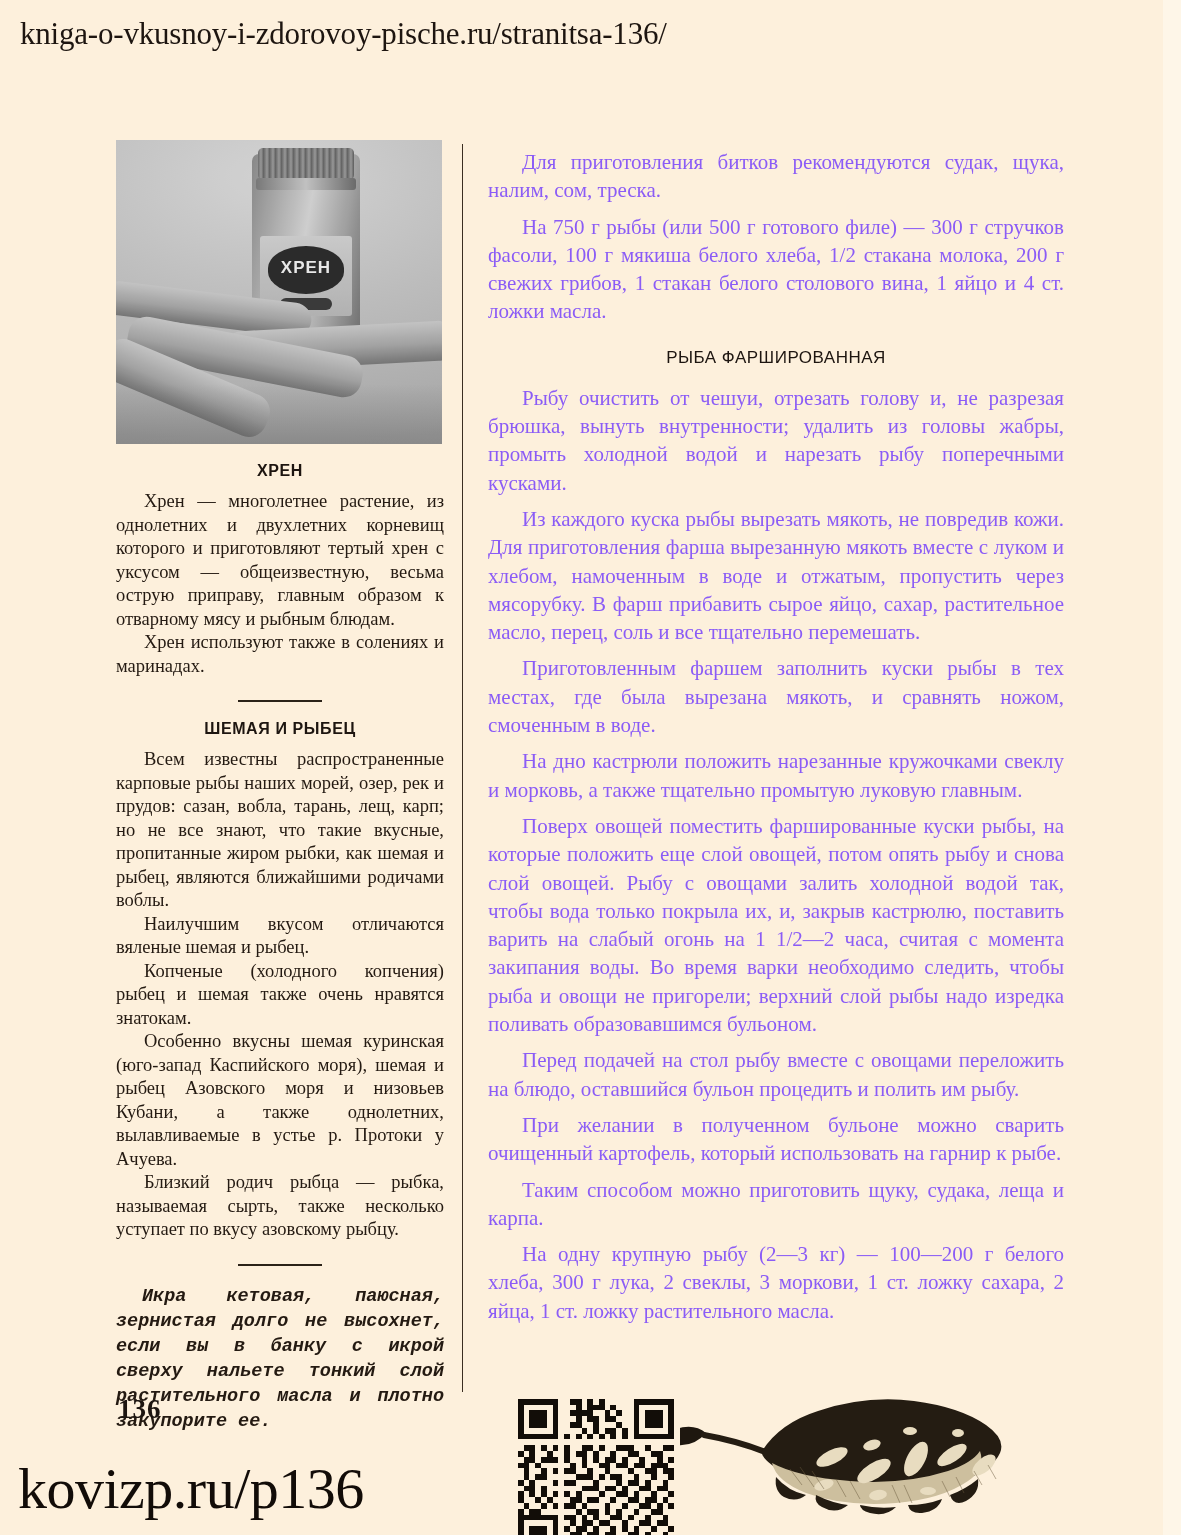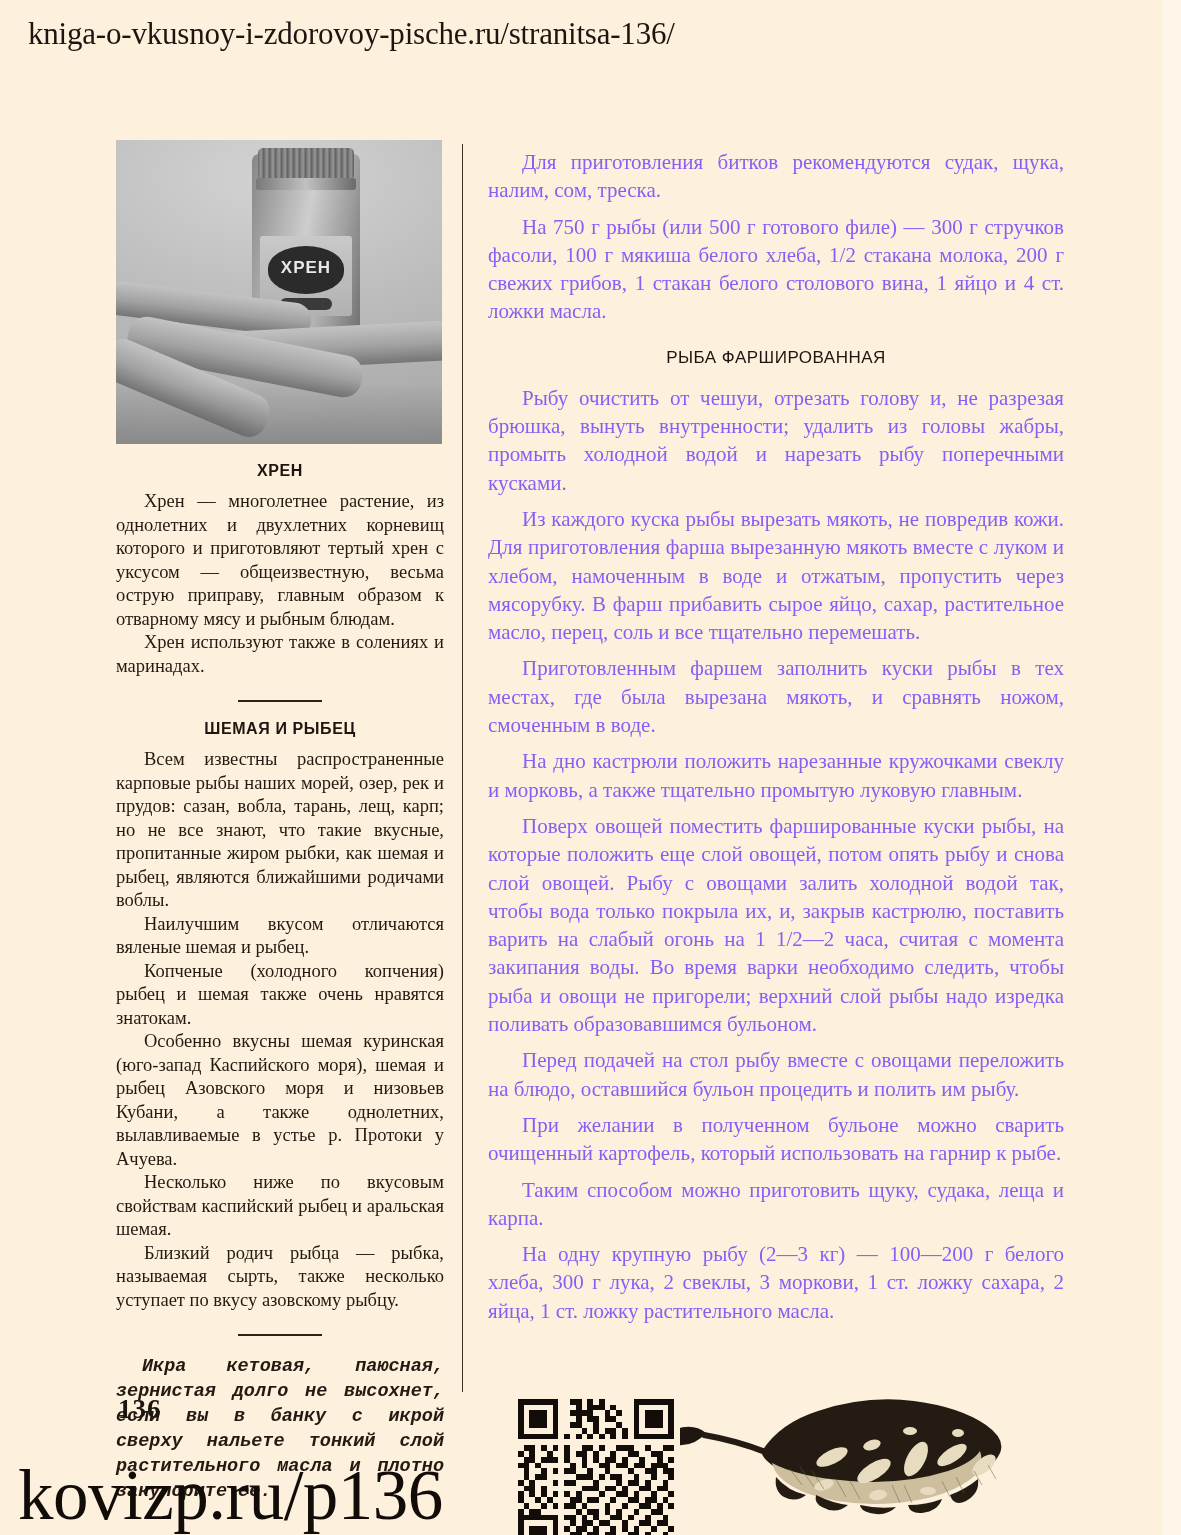--- a/index.html
+++ b/index.html
@@ -23,21 +23,21 @@
     right: 0;
     width: 18px;
     height: 1535px;
     background: #fef6e8;
     z-index: 0;
   }
 
   
   .url-banner {
     position: absolute;
-    left: 28px;
+    left: 20px;
     top: 16px;
     font-family: "Liberation Serif", "DejaVu Serif", serif;
     font-size: 31px;
     letter-spacing: -0.2px;
     color: #1d1510;
     z-index: 5;
     white-space: nowrap;
   }
 
   
@@ -264,21 +264,21 @@
     overflow: hidden;
     background: #fdf0dc;
   }
   .qr svg { display: block; }
 
   
   .url-bottom {
     position: absolute;
     left: 18px;
     top: 1455px;
-    font-size: 71px;
+    font-size: 58px;
     letter-spacing: -0.5px;
     color: #120c08;
     z-index: 6;
     white-space: nowrap;
   }
 </style>
 </head>
 <body>
 
 <div class="page-edge-strip"></div>
@@ -313,21 +313,20 @@
     <p class="p-left">Хрен используют также в солениях и маринадах.</p>
 
     <div class="rule-short"></div>
 
     <div class="sec-head">ШЕМАЯ И РЫБЕЦ</div>
 
     <p class="p-left">Всем известны распространенные карповые рыбы наших морей, озер, рек и прудов: сазан, вобла, тарань, лещ, карп; но не все знают, что такие вкусные, пропитанные жиром рыбки, как шемая и рыбец, являются ближайшими родичами воблы.</p>
     <p class="p-left">Наилучшим вкусом отличаются вяленые шемая и рыбец.</p>
     <p class="p-left">Копченые (холодного копчения) рыбец и шемая также очень нравятся знатокам.</p>
     <p class="p-left">Особенно вкусны шемая куринская (юго-запад Каспийского моря), шемая и рыбец Азовского моря и низовьев Кубани, а также однолетних, вылавливаемые в устье р. Протоки у Ачуева.</p>
-    <p class="p-left">Несколько ниже по вкусовым свойствам каспийский рыбец и аральская шемая.</p>
     <p class="p-left">Близкий родич рыбца — рыбка, называемая сырть, также несколько уступает по вкусу азовскому рыбцу.</p>
 
     <div class="rule-short"></div>
 
     <p class="p-italic">Икра кетовая, паюсная, зернистая долго не высохнет, если вы в банку с икрой сверху нальете тонкий слой растительного масла и плотно закупорите ее.</p>
   </div>
 
   <div class="page-num">136</div>
 
   <div class="col-right">

